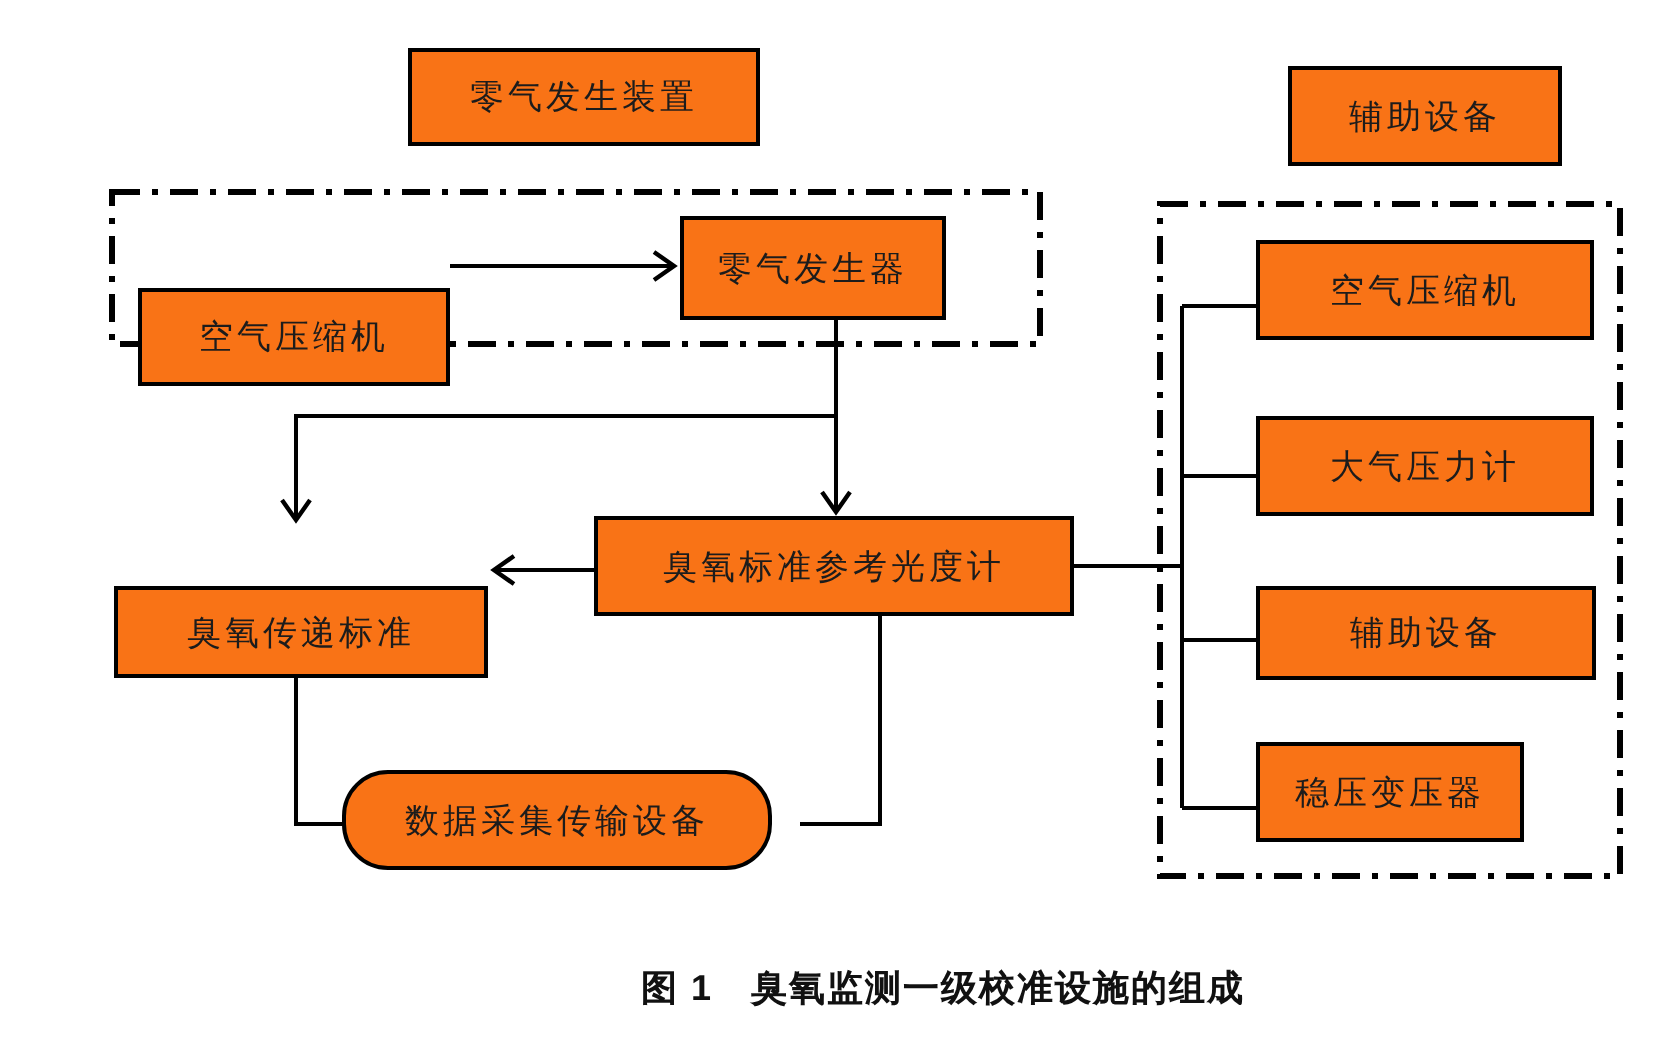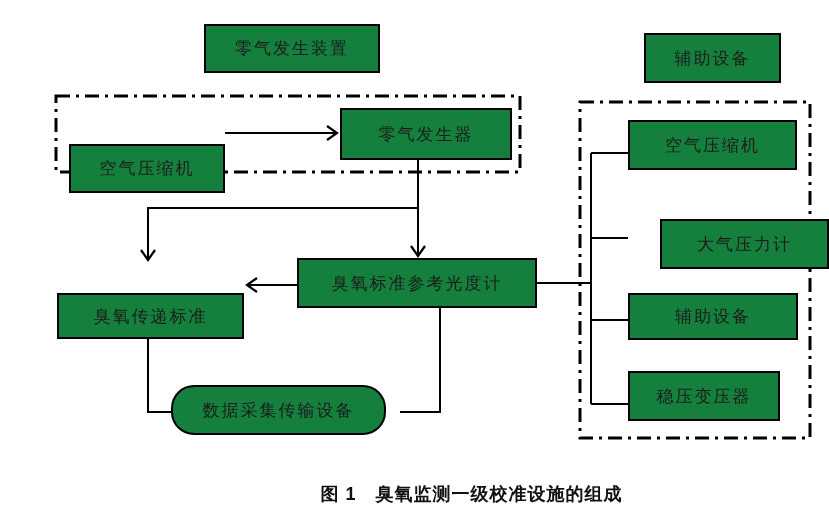--- a/index.html
+++ b/index.html
@@ -18,21 +18,21 @@
   .wires {
     position: absolute;
     left: 0;
     top: 0;
     z-index: 0;
   }
   .box {
     position: absolute;
     box-sizing: border-box;
     border: 2px solid #000000;
-    background: #15803d;
+    background: #f97316;
     display: flex;
     align-items: center;
     justify-content: center;
     font-size: 17px;
     letter-spacing: 2px;
     color: #1c1c1c;
     z-index: 2;
     white-space: nowrap;
   }
   .caption {
@@ -89,29 +89,29 @@
 
     <polyline points="440,308 440,412 400,412" fill="none" stroke="#000000" stroke-width="2"></polyline>
   </svg>
 
   <div class="box" style="left:204px; top:24px; width:176px; height:49px;">零气发生装置</div>
 
   <div class="box" style="left:644px; top:33px; width:137px; height:50px;">辅助设备</div>
 
   <div class="box" style="left:69px; top:109px; width:156px; height:49px;margin-top:35px;">空气压缩机</div>
 
-  <div class="box" style="left:340px; top:108px; width:172px; height:52px;">零气发生器</div>
+  <div class="box" style="left:340px; top:108px; width:133px; height:52px;">零气发生器</div>
 
   <div class="box" style="left:628px; top:120px; width:169px; height:50px;">空气压缩机</div>
 
-  <div class="box" style="left:660px; top:208px; width:169px; height:50px;margin-top:11px;">大气压力计</div>
+  <div class="box" style="left:628px; top:208px; width:169px; height:50px;">大气压力计</div>
 
   <div class="box" style="left:628px; top:293px; width:170px; height:47px;">辅助设备</div>
 
-  <div class="box" style="left:628px; top:371px; width:152px; height:50px;">稳压变压器</div>
+  <div class="box" style="left:628px; top:371px; width:134px; height:50px;">稳压变压器</div>
 
   <div class="box" style="left:57px; top:262px; width:187px; height:46px;margin-top:31px;">臭氧传递标准</div>
 
   <div class="box" style="left:297px; top:258px; width:240px; height:50px;text-align:right;">臭氧标准参考光度计</div>
 
   <div class="box" style="left:171px; top:385px; width:215px; height:50px;border-radius:23px;">数据采集传输设备</div>
 
   <div class="caption">图 1　臭氧监测一级校准设施的组成</div>
 
 </div>

